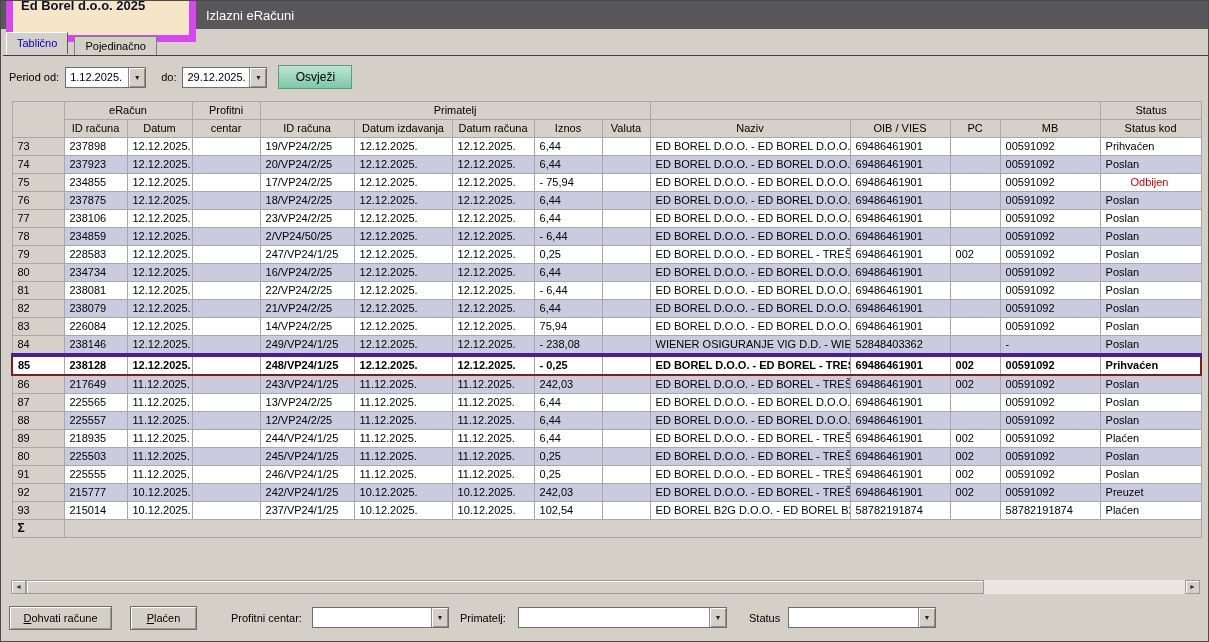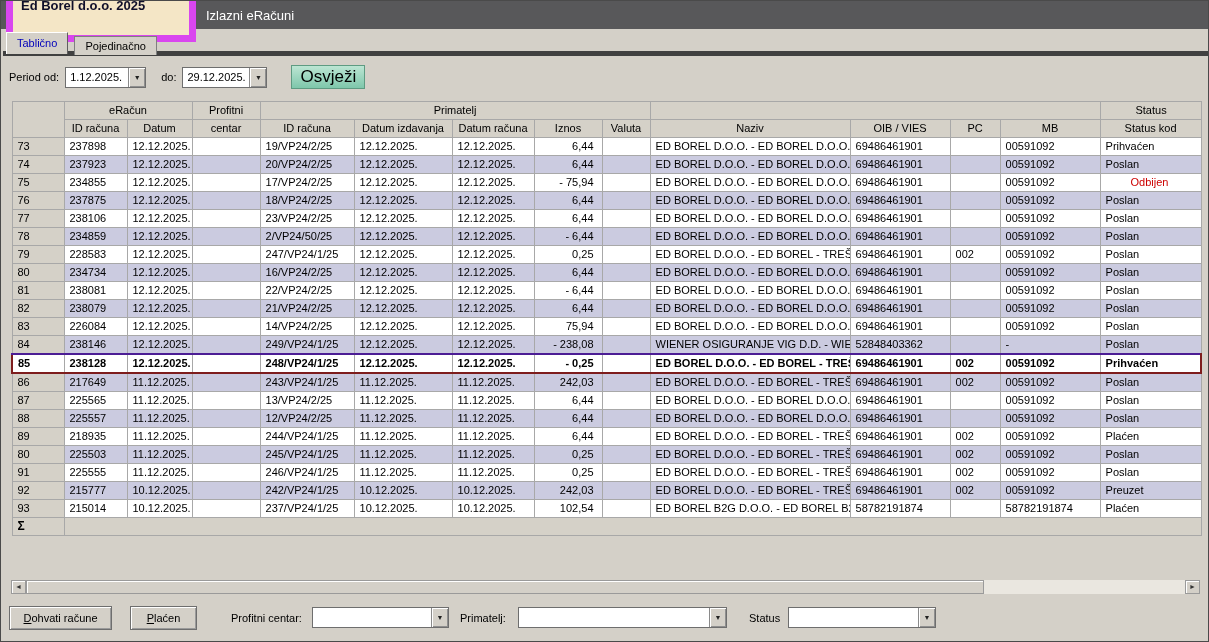--- a/index.html
+++ b/index.html
@@ -13,57 +13,57 @@
   
   .titlebar { height: 28px; background: #58585A; display: flex; align-items: center; }
   .apptitle {
     margin-left: 5px; background: #F4E6C6; border: 7px solid #d946ef;
     color: #10102A; font-weight: bold; font-size: 13px;
     padding: 3px 8px 22px 8px; min-width: 190px;
   }
   .subtitle { color: #FFFFFF; font-size: 13px; margin-left: 10px; }
   
   .tabstrip { position: absolute; top: 31px; left: 2px; width: 1205px; height: 24px;
-              border-bottom: 5px solid #404040; }
+              border-bottom: 1px solid #404040; }
   .tab { position: relative; display: inline-block; margin-left: 3px;
          padding: 4px 10px 5px; border: 1px solid #7F7F7F; border-bottom: none;
          background: #D4D0C8; cursor: default; vertical-align: bottom; }
   .tab.active { color: #0000BB; border-top-color:#FFFFFF; border-left-color:#FFFFFF;
                 border-right-color:#5F5F5F; margin-bottom:-1px; z-index:2; }
   .tab.inactive { padding-top:3px; padding-bottom:3px; top:2px; }
   
   .period { position: absolute; top: 64px; left: 8px; display: flex; align-items: center; }
   .plabel { margin-right: 6px; }
   .combo { display: inline-flex; align-items: stretch; background: #FFFFFF;
            border: 1px solid #6E6E6E; height: 21px; }
   .combo-value { flex: 1; padding: 3px 4px 0 4px; overflow: hidden; white-space: nowrap; }
   .combo-btn { width: 17px; background: #D4D0C8; border-left: 1px solid #8A8A8A;
                box-shadow: inset 1px 1px 0 #FFFFFF, inset -1px -1px 0 #8F8F8F;
                font-size: 7px; display: flex; align-items: center; justify-content: center;
                color: #222; }
-  .refresh { margin-left: 24px; width: 74px; height: 24px;
+  .refresh { margin-left: 11px; width: 74px; height: 24px;
              background: linear-gradient(180deg, #BCE5D3, #7EC7AB);
-             border: 1px solid #5E9B82; font-family: inherit; font-size: 17px; }
+             border: 1px solid #5E9B82; font-family: inherit; font-size: 12px; }
   
   .gridwrap { position: absolute; top: 100px; left: 10px; }
   table.grid { border-collapse: collapse; table-layout: fixed; width: 1189px;
                background: #D4D0C8; border: 1px solid #7F7F7F; }
   .grid th, .grid td { border: 1px solid #A8A8A8; font-weight: normal; font-size: 11px;
                padding: 1px 5px; height: 18px; overflow: hidden; white-space: nowrap;
                line-height: 15px; }
   .grid thead th { background: #D5D1C8; text-align: center; }
   th.status-group { text-align: right; padding-right: 4px; }
   td.rownum { background: #D5D1C8; }
   tr.odd td { background: #FFFFFF; }
   tr.even td { background: #CBCBE0; }
   tr.odd td.rownum, tr.even td.rownum { background: #D5D1C8; }
-  td.iznos { text-align: right; padding-right: 8px; }
+  td.iznos { padding-right: 8px; }
   td.status-red { color: #CC0000; padding-left: 30px; }
   tr.selected td { font-weight: bold; background: #FFFFFF;
-                   border-top: 2px solid #4c1d95; border-bottom: 2px solid #7E1D1D; }
+                   border-top: 4px solid #4c1d95; border-bottom: 2px solid #7E1D1D; }
   tr.selected td.rownum { background: #FFFFFF; }
   tr.selected td:first-child { border-left: 2px solid #7E1D1D; }
   tr.selected td:last-child { border-right: 2px solid #7E1D1D; }
   tr.sumrow td { background: #D5D1C8; height: 16px; }
   td.sumsym { font-weight: bold; font-size: 12px; }
   
   .hscroll { position: absolute; top: 579px; left: 10px; width: 1189px; height: 14px;
              display: flex; background: #EAE7E0; }
   .sb-btn { width: 15px; background: #D4D0C8; border: 1px solid #9A9A9A;
             box-shadow: inset 1px 1px 0 #FFFFFF; font-size: 7px; line-height: 12px;

